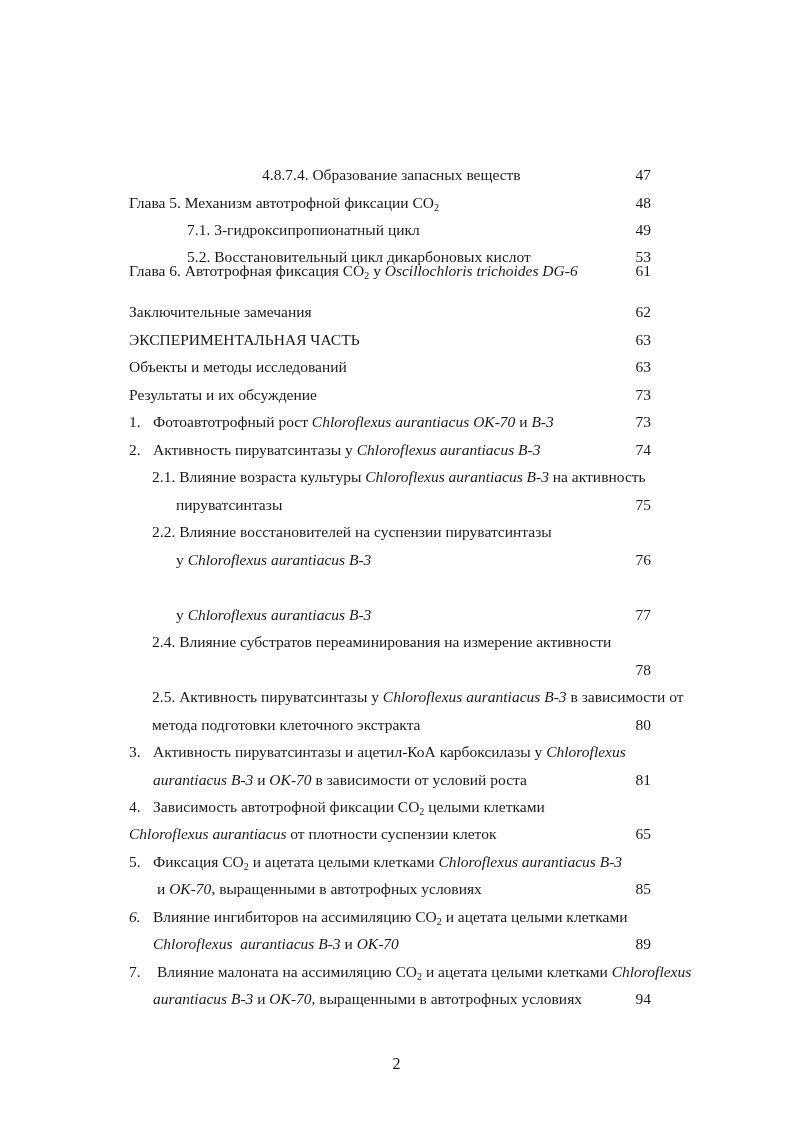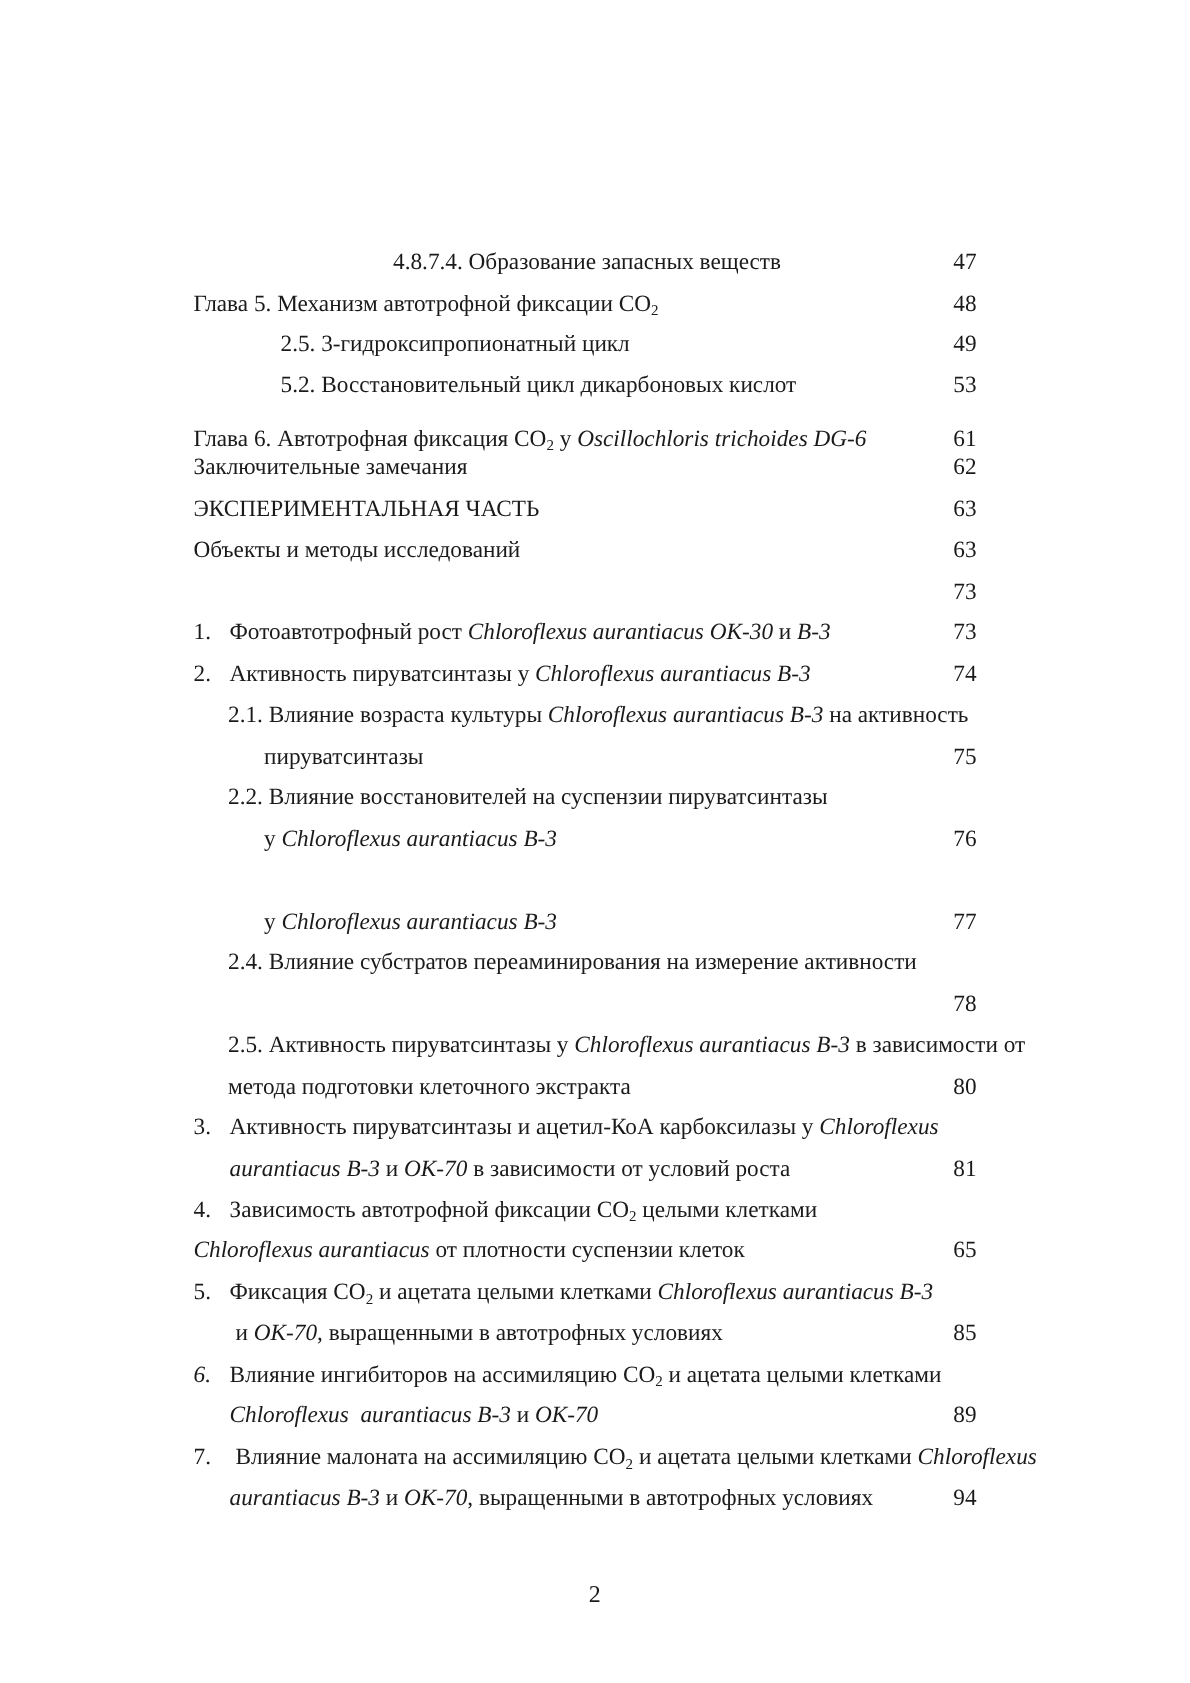--- a/index.html
+++ b/index.html
@@ -22,56 +22,57 @@
     <span class="txt" style="left:262px">4.8.7.4. Образование запасных веществ</span>
     <span class="pg">47</span>
   </div>
 
   <div class="line" style="top:192px">
     <span class="txt" style="left:129px"><span>Глава 5. Механизм автотрофной фиксации CO</span><sub>2</sub></span>
     <span class="pg">48</span>
   </div>
 
   <div class="line" style="top:219px">
-    <span class="txt" style="left:187px">2.5. 3-гидроксипропионатный цикл</span>
+    <span class="txt" style="left:187px">7.1. 3-гидроксипропионатный цикл</span>
     <span class="pg">49</span>
   </div>
 
   <div class="line" style="top:246px">
     <span class="txt" style="left:187px">5.2. Восстановительный цикл дикарбоновых кислот</span>
     <span class="pg">53</span>
   </div>
 
-  <div class="line" style="top:282px">
+  <div class="line" style="top:260px">
     <span class="txt" style="left:129px"><span>Глава 6. Автотрофная фиксация CO</span><sub>2</sub><span> у </span><i>Oscillochloris trichoides DG-6</i></span>
     <span class="pg">61</span>
   </div>
 
   <div class="line" style="top:301px">
     <span class="txt" style="left:129px">Заключительные замечания</span>
     <span class="pg">62</span>
   </div>
 
   <div class="line" style="top:329px">
     <span class="txt" style="left:129px">ЭКСПЕРИМЕНТАЛЬНАЯ ЧАСТЬ</span>
     <span class="pg">63</span>
   </div>
 
   <div class="line" style="top:356px">
     <span class="txt" style="left:129px">Объекты и методы исследований</span>
     <span class="pg">63</span>
   </div>
 
   <div class="line" style="top:384px">
+    <span class="txt" style="left:129px">Результаты и их обсуждение</span>
     <span class="pg">73</span>
   </div>
 
   <div class="line" style="top:411px">
     <span class="txt" style="left:129px">1.</span>
-    <span class="txt" style="left:153px"><span>Фотоавтотрофный рост </span><i>Chloroflexus aurantiacus OK-30</i><span> и </span><i>B-3</i></span>
+    <span class="txt" style="left:153px"><span>Фотоавтотрофный рост </span><i>Chloroflexus aurantiacus OK-70</i><span> и </span><i>B-3</i></span>
     <span class="pg">73</span>
   </div>
 
   <div class="line" style="top:439px">
     <span class="txt" style="left:129px">2.</span>
     <span class="txt" style="left:153px"><span>Активность пируватсинтазы у </span><i>Chloroflexus aurantiacus B-3</i></span>
     <span class="pg">74</span>
   </div>
 
   <div class="line" style="top:466px">

